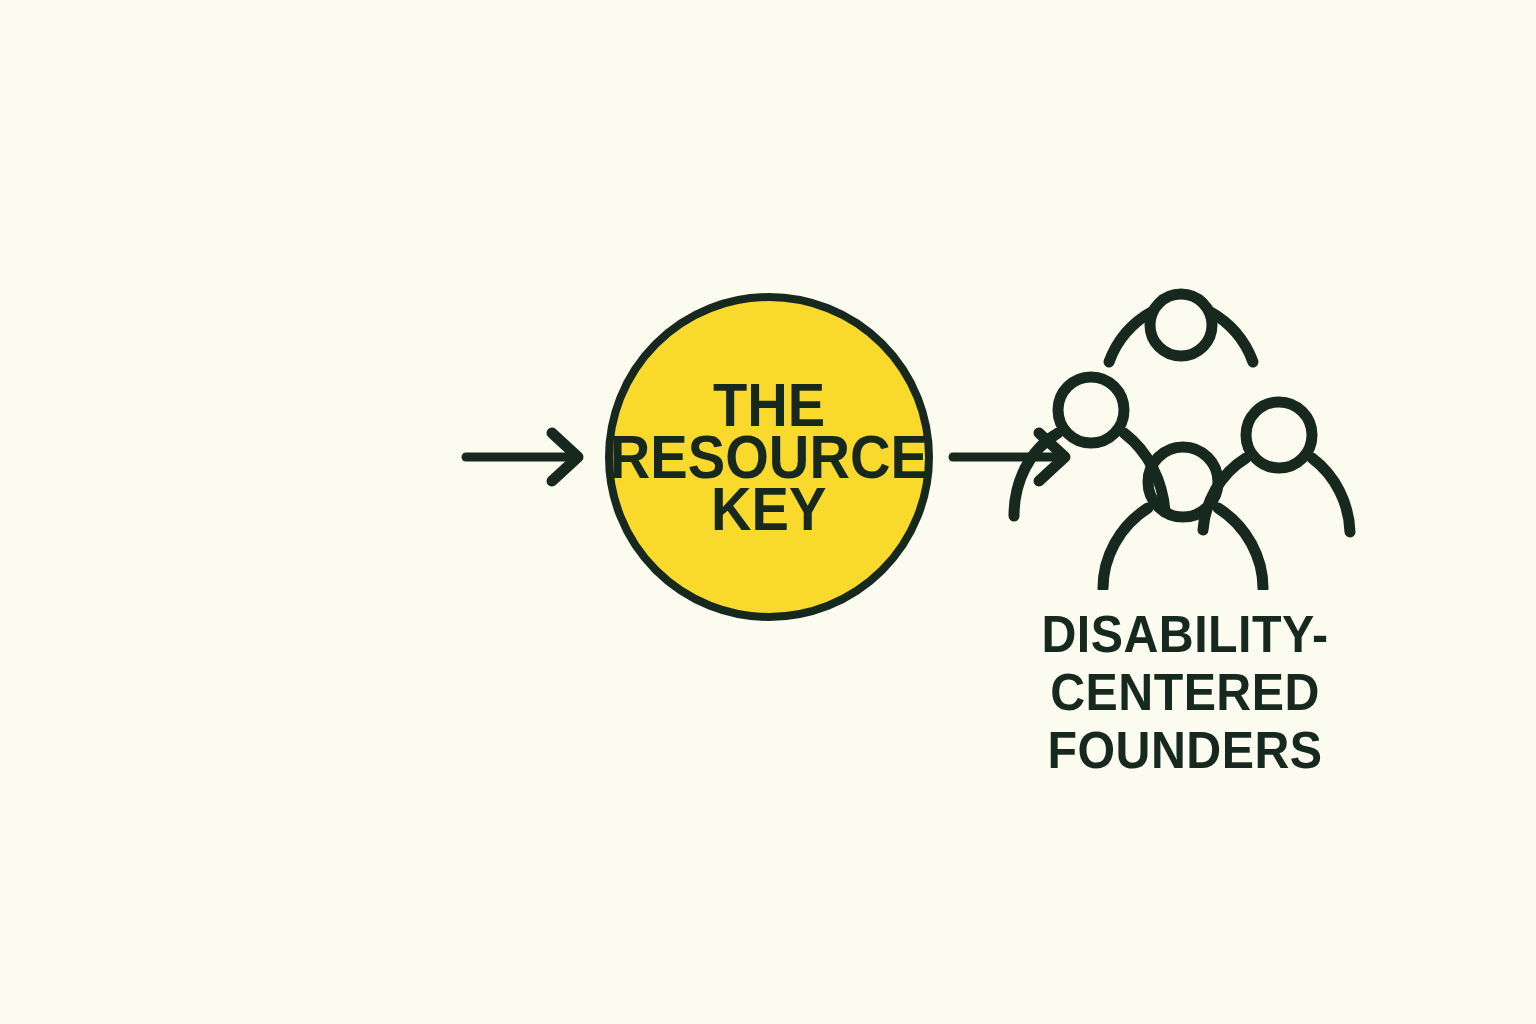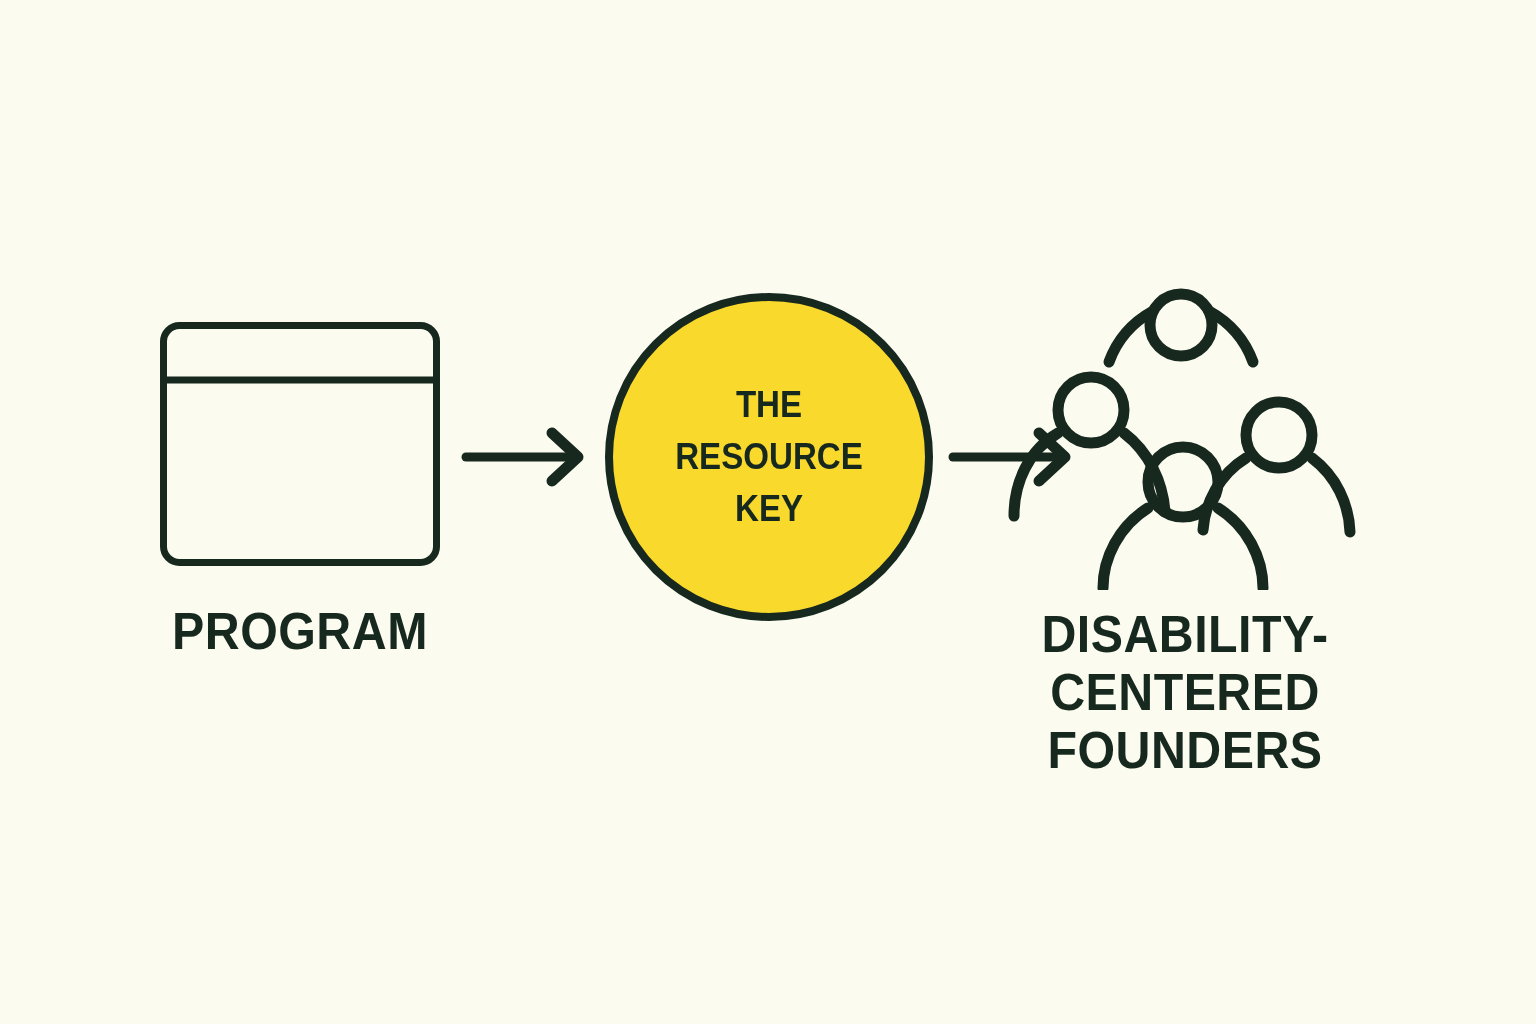--- a/index.html
+++ b/index.html
@@ -89,21 +89,21 @@
     top: 0;
     width: 336px;
     height: 336px;
     display: flex;
     flex-direction: column;
     align-items: center;
     justify-content: center;
     color: #17291F;
     font-family: "Liberation Sans", sans-serif;
     font-weight: 700;
-    font-size: 36px;
+    font-size: 61px;
     line-height: 52px;
     letter-spacing: 0px;
     text-align: center;
     pointer-events: none;
   }
   .key-text .kline {
     display: block;
     transform: scaleX(0.92);
   }
 
@@ -131,31 +131,20 @@
   }
   #label-founders .tline {
     display: block;
   }
 </style>
 </head>
 <body>
 
 <div id="diagram-stage">
 
-  <div class="node" id="stage-program">
-
-    <div class="window-icon-wrap">
-      <svg viewBox="0 0 300 265" width="300" height="265" aria-hidden="true">
-        <rect x="13.5" y="15.5" width="273" height="237" rx="16" ry="16" fill="none" stroke="#17291F" stroke-width="7"></rect>
-        <line x1="13.5" y1="70" x2="286.5" y2="70" stroke="#17291F" stroke-width="7" stroke-linecap="butt"></line>
-      </svg>
-    </div>
-
-    <div class="stage-label" id="label-program">PROGRAM</div>
-  </div>
 
   <div class="arrow-wrap" id="arrow-1">
     <svg viewBox="0 0 130 64" width="130" height="64" aria-hidden="true">
       <line x1="6" y1="32" x2="108" y2="32" stroke="#17291F" stroke-width="9" stroke-linecap="round"></line>
       <polyline points="92,8 118,32 92,56" fill="none" stroke="#17291F" stroke-width="11" stroke-linecap="round" stroke-linejoin="round"></polyline>
     </svg>
   </div>
 
   <div class="node" id="stage-key">
 

